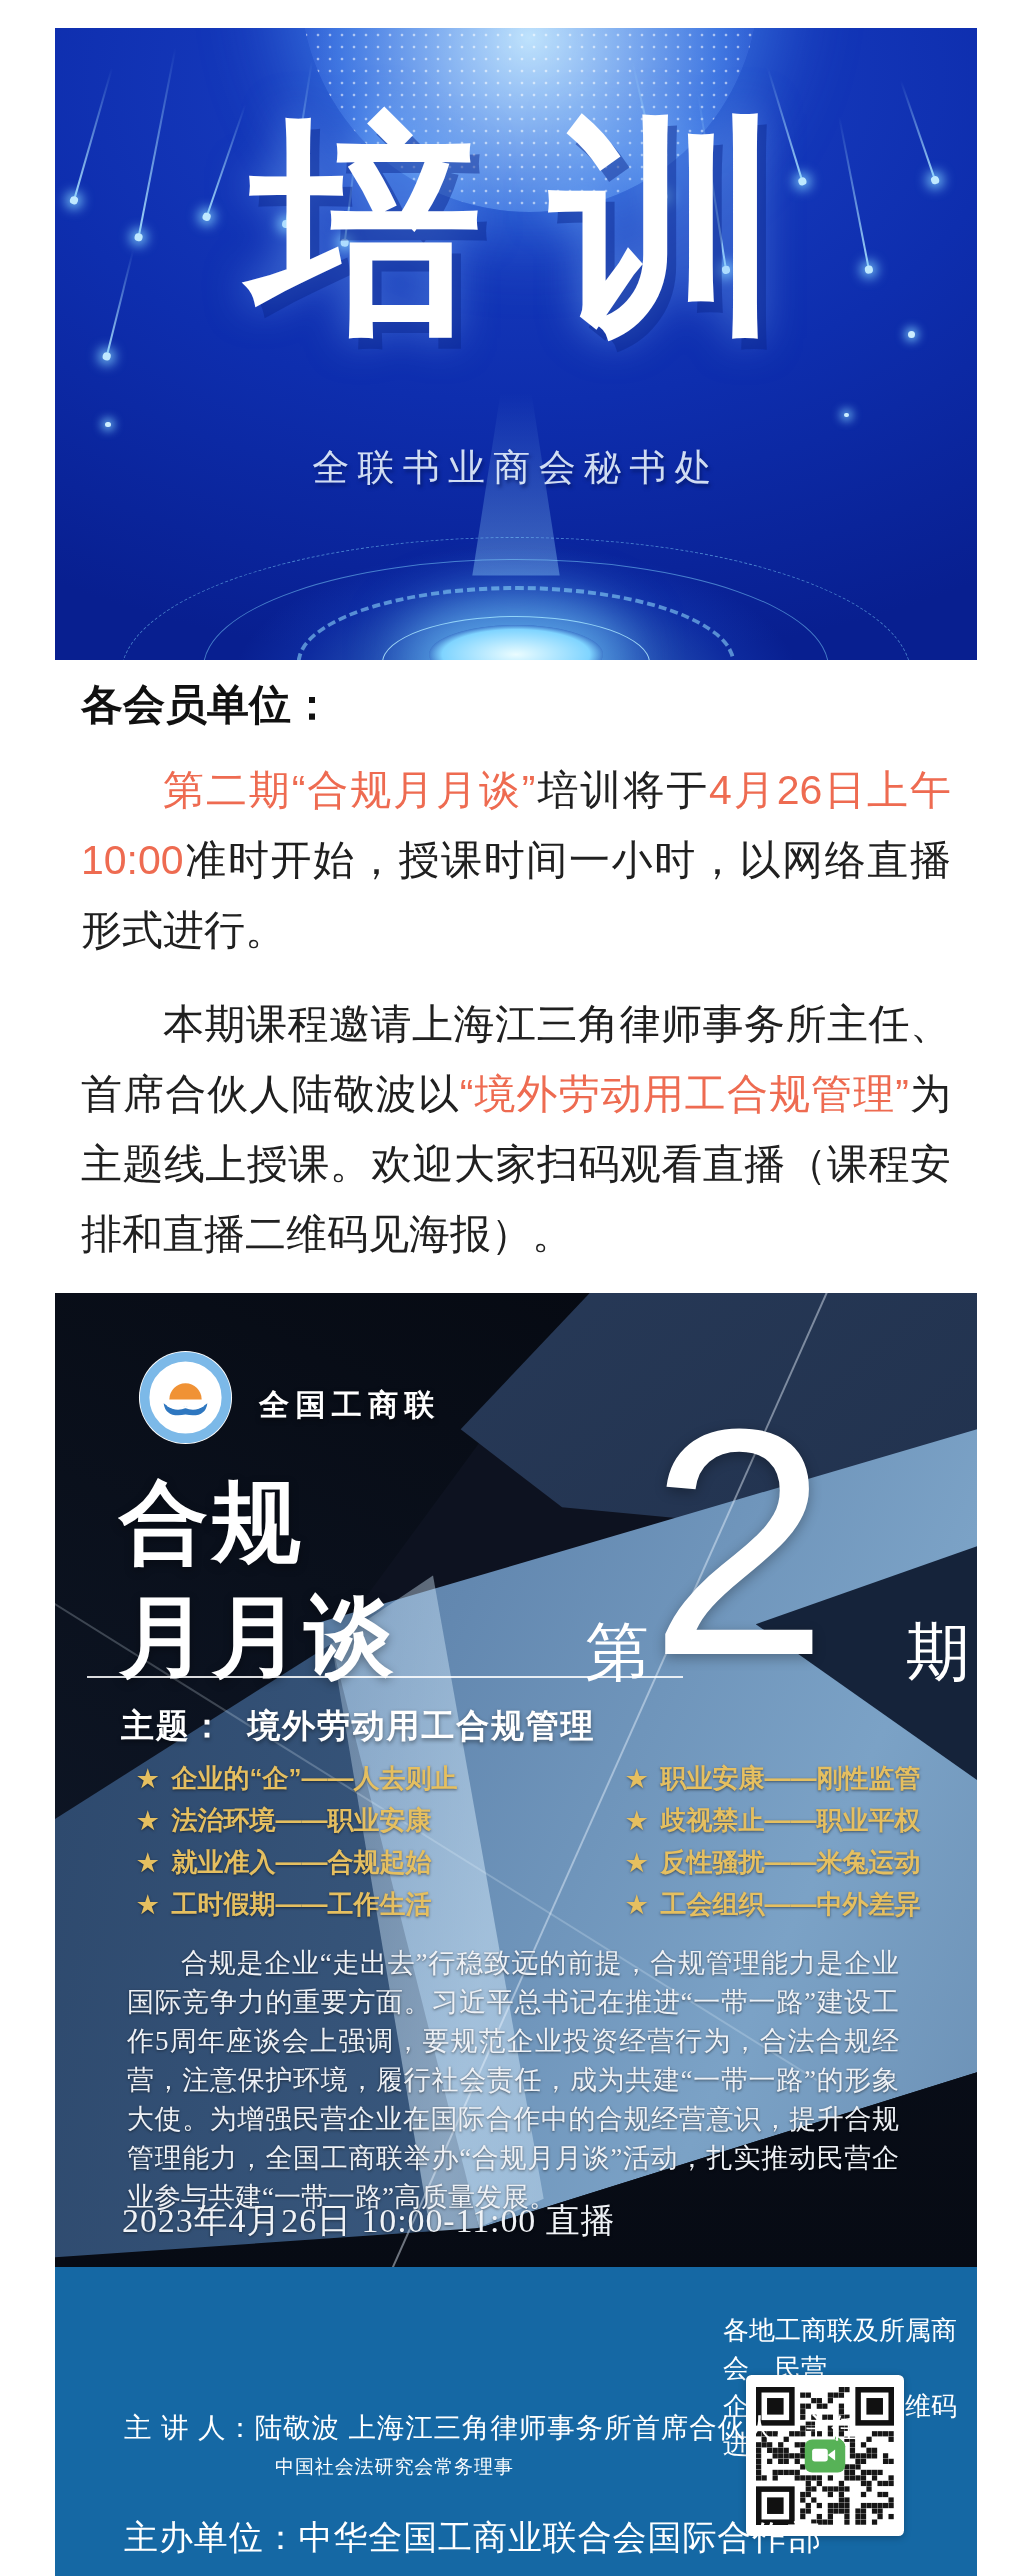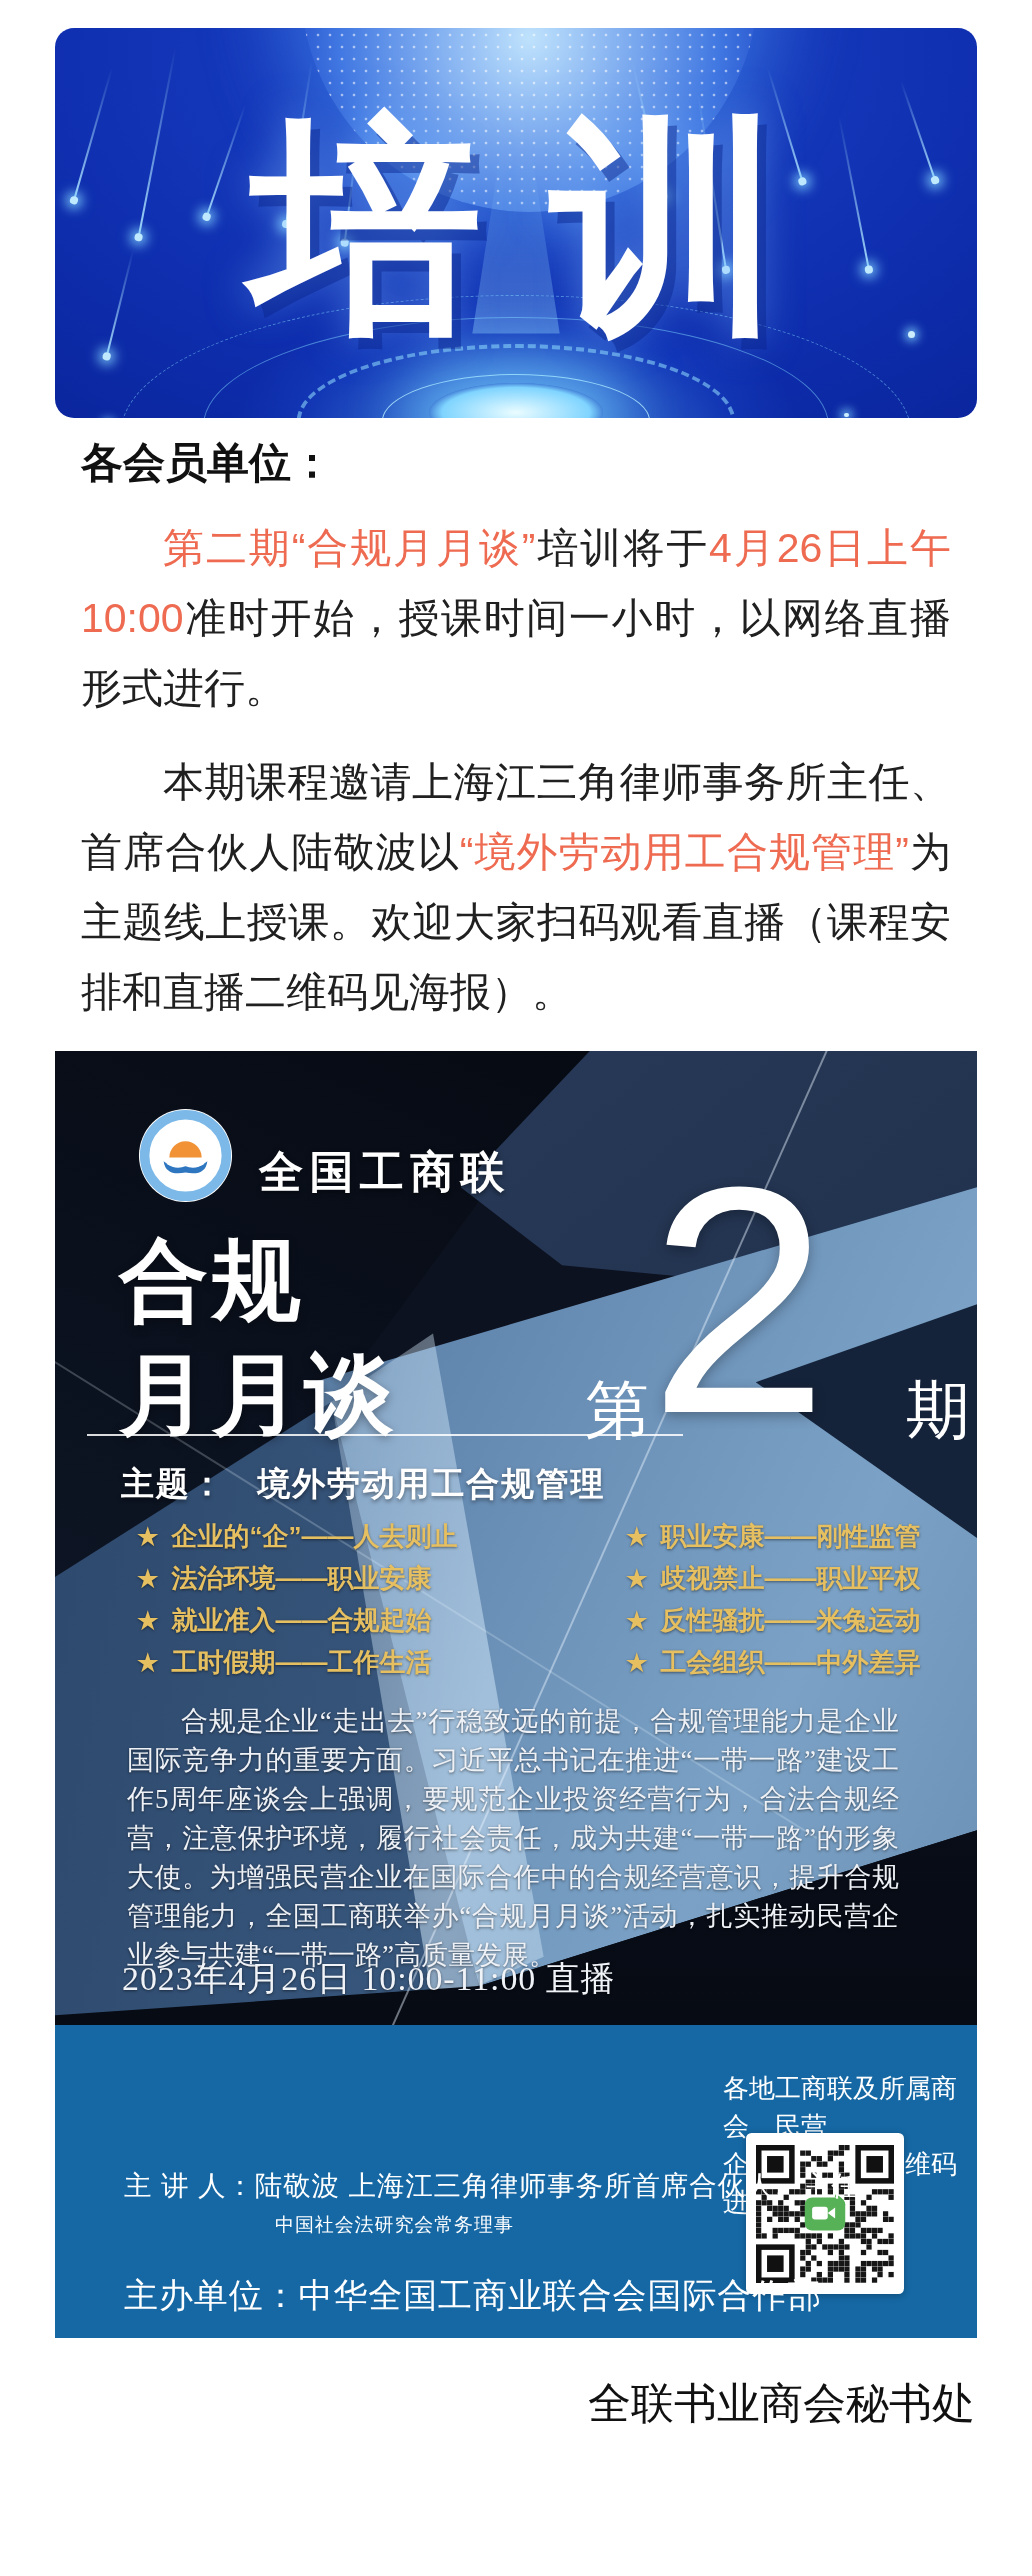--- a/index.html
+++ b/index.html
@@ -1,24 +1,24 @@
 <!DOCTYPE html>
 <html style="font-size:14.7px"><head>
 <meta charset="utf-8">
 <style>
   html,body{margin:0;padding:0;background:#fff;}
   .page{position:relative;width:1032px;height:2576px;background:#ffffff;overflow:hidden;
         font-family:"Liberation Sans",sans-serif;}
 
   
-  .banner{position:relative;margin:27.5px 55px 0;width:922px;height:390px;overflow:hidden;
+  .banner{position:relative;margin:27.5px 55px 0;width:922px;height:632px;overflow:hidden;
     background:
       radial-gradient(ellipse 394px 193px at 50% 104%, rgba(110,205,255,.60), rgba(40,100,230,.18) 55%, transparent 72%),
       radial-gradient(ellipse 899px 587px at 50% 8%, #1c43c8 0%, #0e2eae 55%, #081f90 100%);
-    background-color:#0a24a0;border-radius:19px;}
+    background-color:#0a24a0;}
   .globe{position:absolute;left:50%;top:-275px;width:459px;height:459px;margin-left:-216px;border-radius:50%;
     background-image:radial-gradient(rgba(255,255,255,.55) 1.1px, transparent 1.7px),
       radial-gradient(circle at 50% 62%, rgba(200,235,255,.95), rgba(100,170,255,.55) 52%, rgba(50,100,230,.18) 74%, transparent 80%);
     background-size:12px 12px,100% 100%;
     box-shadow:0 0 83px 18.3px rgba(90,170,255,.45);}
   .streak{position:absolute;width:1.8px;background:linear-gradient(to bottom,transparent,rgba(170,225,255,.95));}
   .streak::after{content:'';position:absolute;bottom:-3.7px;left:-2.8px;width:7.3px;height:7.3px;border-radius:50%;
     background:#bfe9ff;box-shadow:0 0 12px 4.6px rgba(130,210,255,.85);}
   .bdot{position:absolute;border-radius:50%;background:#cdeeff;box-shadow:0 0 9.2px 3.7px rgba(130,210,255,.8);}
   .beam{position:absolute;left:50%;bottom:84px;width:257px;height:183px;transform:translateX(-50%);
@@ -49,32 +49,32 @@
   .blk{color:#202020;}
 
   
   .poster{position:relative;margin:24px 55px 0;width:922px;height:1287px;overflow:hidden;background:#0d1220;}
   .photo{position:absolute;left:0;top:0;width:922px;height:974px;overflow:hidden;}
   .facet{position:absolute;inset:0;}
   .pline{position:absolute;background:rgba(235,245,255,.45);}
   .poster-content{position:absolute;inset:0;z-index:3;color:#fff;}
 
   .logo{position:absolute;left:83px;top:57px;width:95px;height:95px;}
-  .org-name{position:absolute;left:204px;top:92px;font-size:44px;font-weight:700;letter-spacing:6.4px;
+  .org-name{position:absolute;left:204px;top:92px;font-size:30px;font-weight:700;letter-spacing:6.4px;
     font-family:Liberation Sans, sans-serif;text-shadow:0 1.8px 5.5px rgba(0,0,0,.5);}
   .poster-title{position:absolute;left:64px;top:172px;font-size:89px;font-weight:800;line-height:114px;
     letter-spacing:3.7px;text-shadow:0 2.8px 9.2px rgba(0,0,0,.35);}
   .issue-pre{position:absolute;left:530px;top:316px;font-size:64px;font-weight:400;}
   .issue-num{position:absolute;left:594px;top:88px;font-size:323px;line-height:1;font-weight:400;
     text-shadow:0 3.7px 13px rgba(0,0,0,.3);}
   .issue-suf{position:absolute;left:851px;top:316px;font-size:64px;font-weight:400;}
   .title-rule{position:absolute;left:32px;top:383px;width:596px;height:1.8px;background:rgba(255,255,255,.85);}
   .topic{position:absolute;left:66px;top:411px;font-size:33px;font-weight:800;letter-spacing:1.8px;
     text-shadow:0 1.8px 4.6px rgba(0,0,0,.45);}
-  .topic-text{margin-left:32px;}
+  .topic-text{margin-left:22px;}
   .bullets{position:absolute;left:66px;top:464px;width:807px;}
   .bullets ul{list-style:none;margin:0;padding:0;}
   .bul-left{position:absolute;left:16px;top:0;}
   .bul-right{position:absolute;left:505px;top:0;}
   .bullets li{height:42px;line-height:42px;font-size:26px;font-weight:700;color:#e5bf60;
     text-shadow:0 0.9px 2.8px rgba(0,0,0,.5);white-space:nowrap;}
   .star{margin-right:13px;font-size:24px;}
   .poster-para{position:absolute;left:72px;top:651px;width:772px;margin:0;
     font-family:"Liberation Serif",serif;font-size:27px;line-height:39px;
     text-align:justify;text-indent:2em;color:#eef1f6;text-shadow:0 0.9px 2.8px rgba(0,0,0,.55);}

